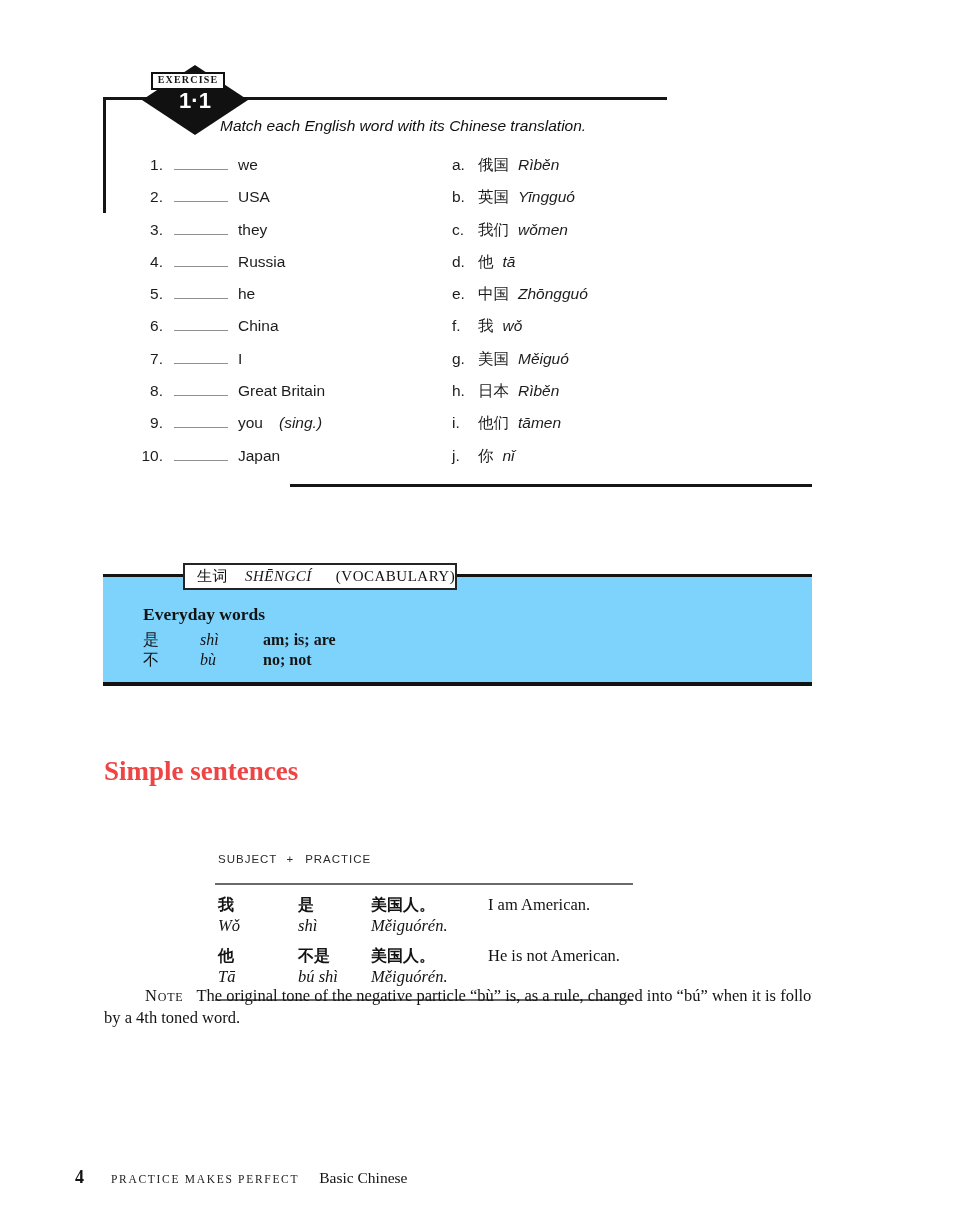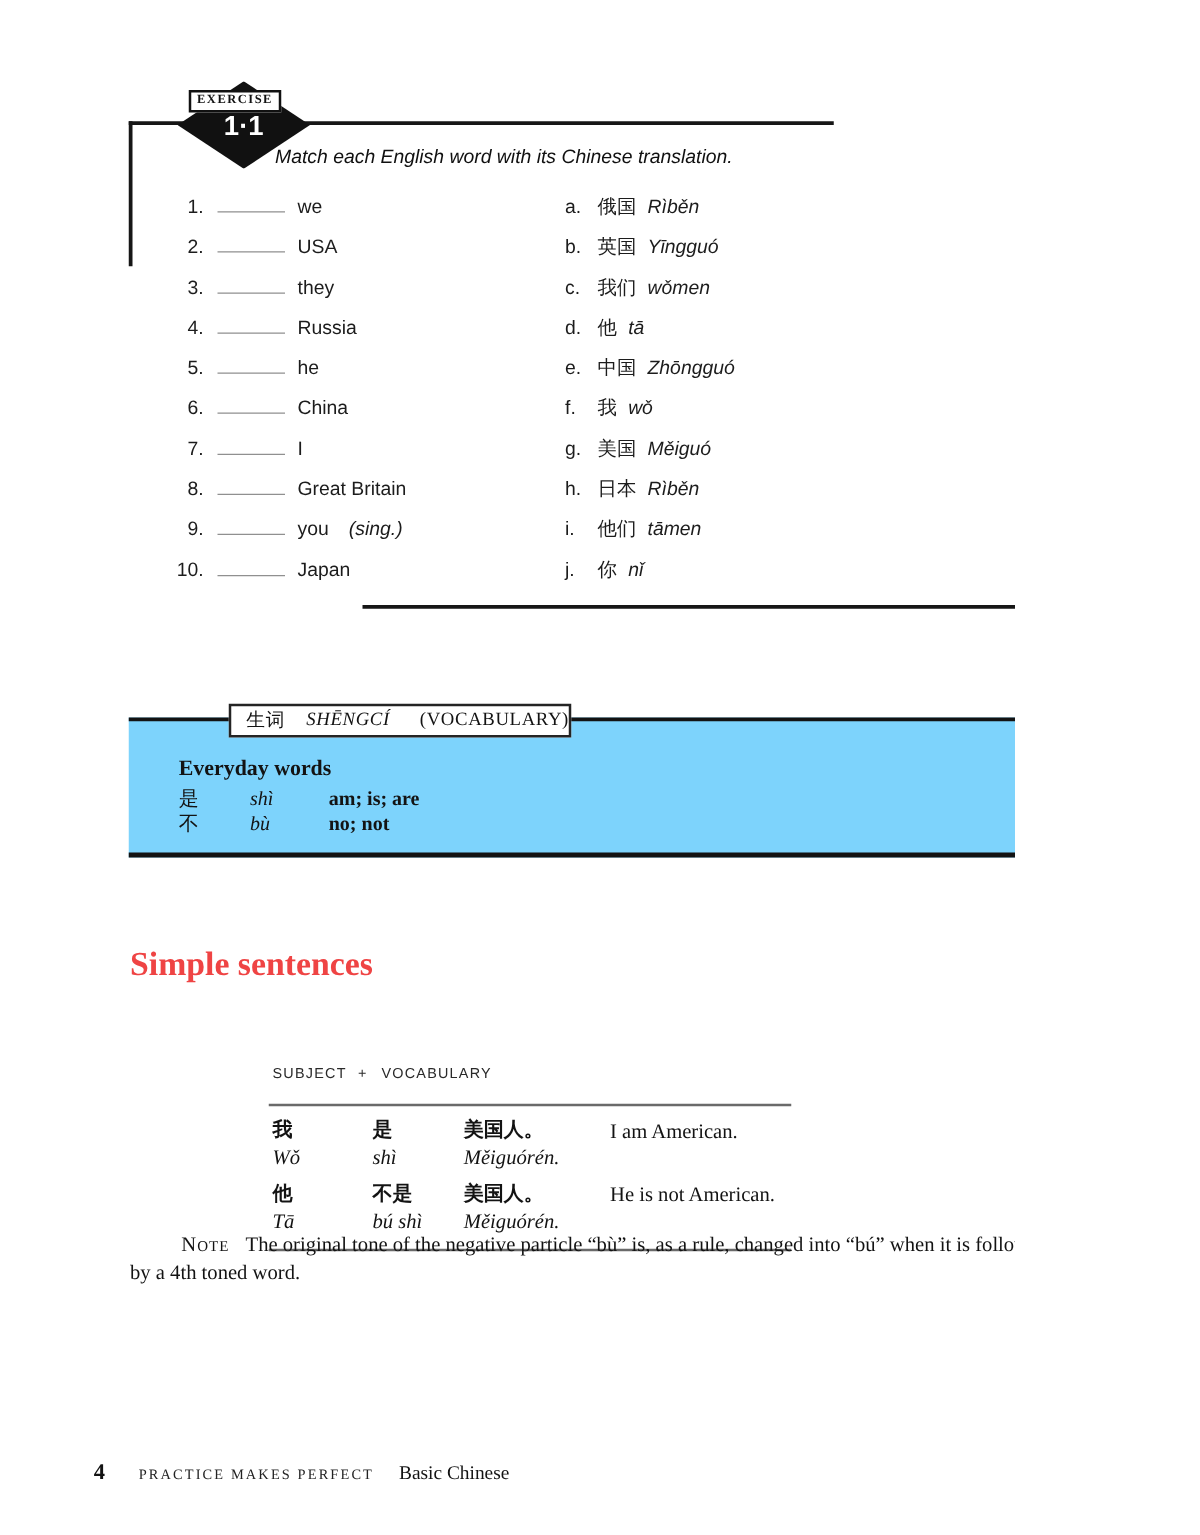--- a/index.html
+++ b/index.html
@@ -241,21 +241,21 @@
       <span class="v-def">no; not</span>
     </div>
   </div>
 
   <div class="section-title">Simple sentences</div>
 
   <div class="s-table">
     <div class="t-head">
       <span>SUBJECT</span>
       <span class="t-plus">+</span>
-      <span class="t-pred">VOCABULARY</span>
+      <span class="t-pred">PRACTICE</span>
     </div>
     <div class="t-row">
       <div class="t-c1">
         <div class="t-zh">我</div>
         <div class="t-py">Wǒ</div>
       </div>
       <div class="t-c2">
         <div class="t-zh">是</div>
         <div class="t-py">shì</div>
       </div>

